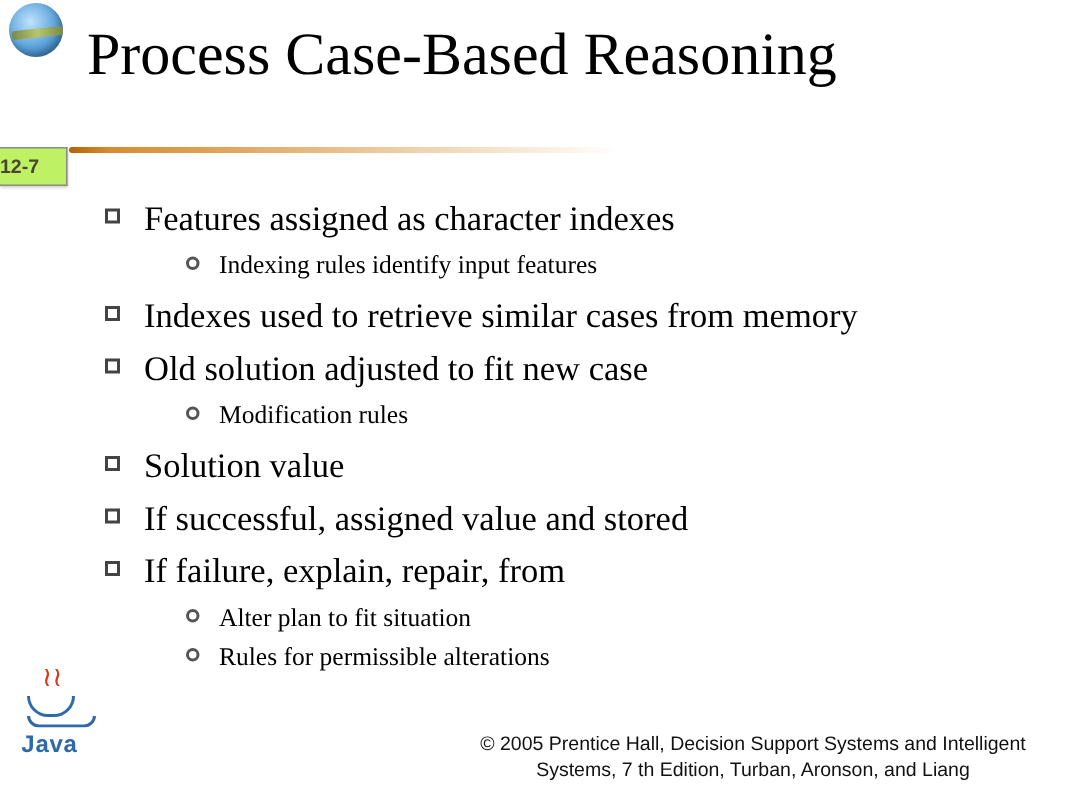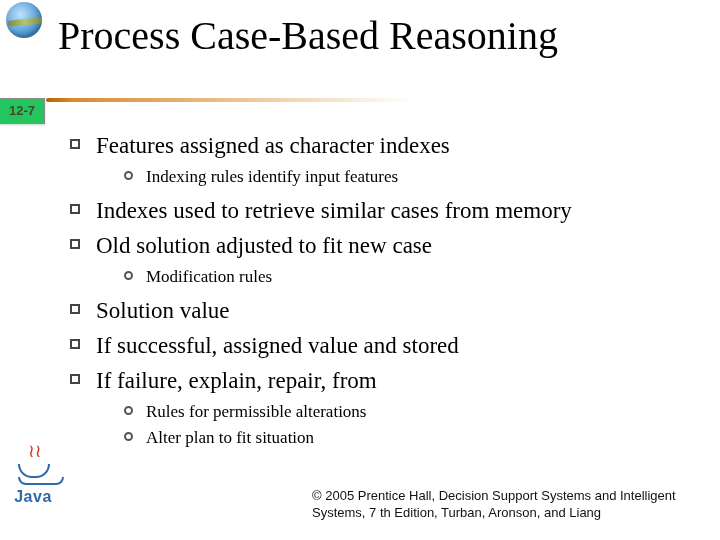--- a/index.html
+++ b/index.html
@@ -44,26 +44,26 @@
     font-weight: normal;
     white-space: nowrap;
   }
   .slide-number {
     position: absolute;
     top: 98px;
     left: 0;
     width: 44px;
     height: 24px;
     line-height: 24px;
-    background: #22c55e;
+    background: #bef264;
     color: #4c4430;
     font-family: Arial, sans-serif;
     font-size: 13px;
     font-weight: bold;
-    text-align: center;
+    text-align: left;
     border: 1px solid #8a8a8a;
     border-left: none;
     box-shadow: 0 1px 2px rgba(0,0,0,0.2);
   }
   .hr-bar {
     position: absolute;
     top: 98px;
     left: 46px;
     right: 8px;
     height: 4px;
@@ -170,21 +170,21 @@
     letter-spacing: 0.5px;
   }
   .copyright {
     position: absolute;
     bottom: 18px;
     right: 28px;
     width: 380px;
     font-family: Arial, sans-serif;
     font-size: 13px;
     line-height: 1.35;
-    text-align: left;
+    text-align: center;
     color: #111;
   }
 </style>
 </head>
 <body>
 
 <div class="top-icon">
   <div class="globe">
       <div class="band"></div>
     </div>
@@ -214,22 +214,22 @@
     </li>
     <li>
       <span>Solution value</span>
     </li>
     <li>
       <span>If successful, assigned value and stored</span>
     </li>
     <li>
       <span>If failure, explain, repair, from</span>
       <ul class="lvl2">
+        <li>Alter plan to fit situation</li>
         <li>Rules for permissible alterations</li>
-        <li>Alter plan to fit situation</li>
       </ul>
     </li>
   </ul>
 </div>
 
 <div class="java-logo">
   <div class="cup">
     <div class="steam">≀≀</div>
     <div class="bowl"></div>
     <div class="saucer"></div>

